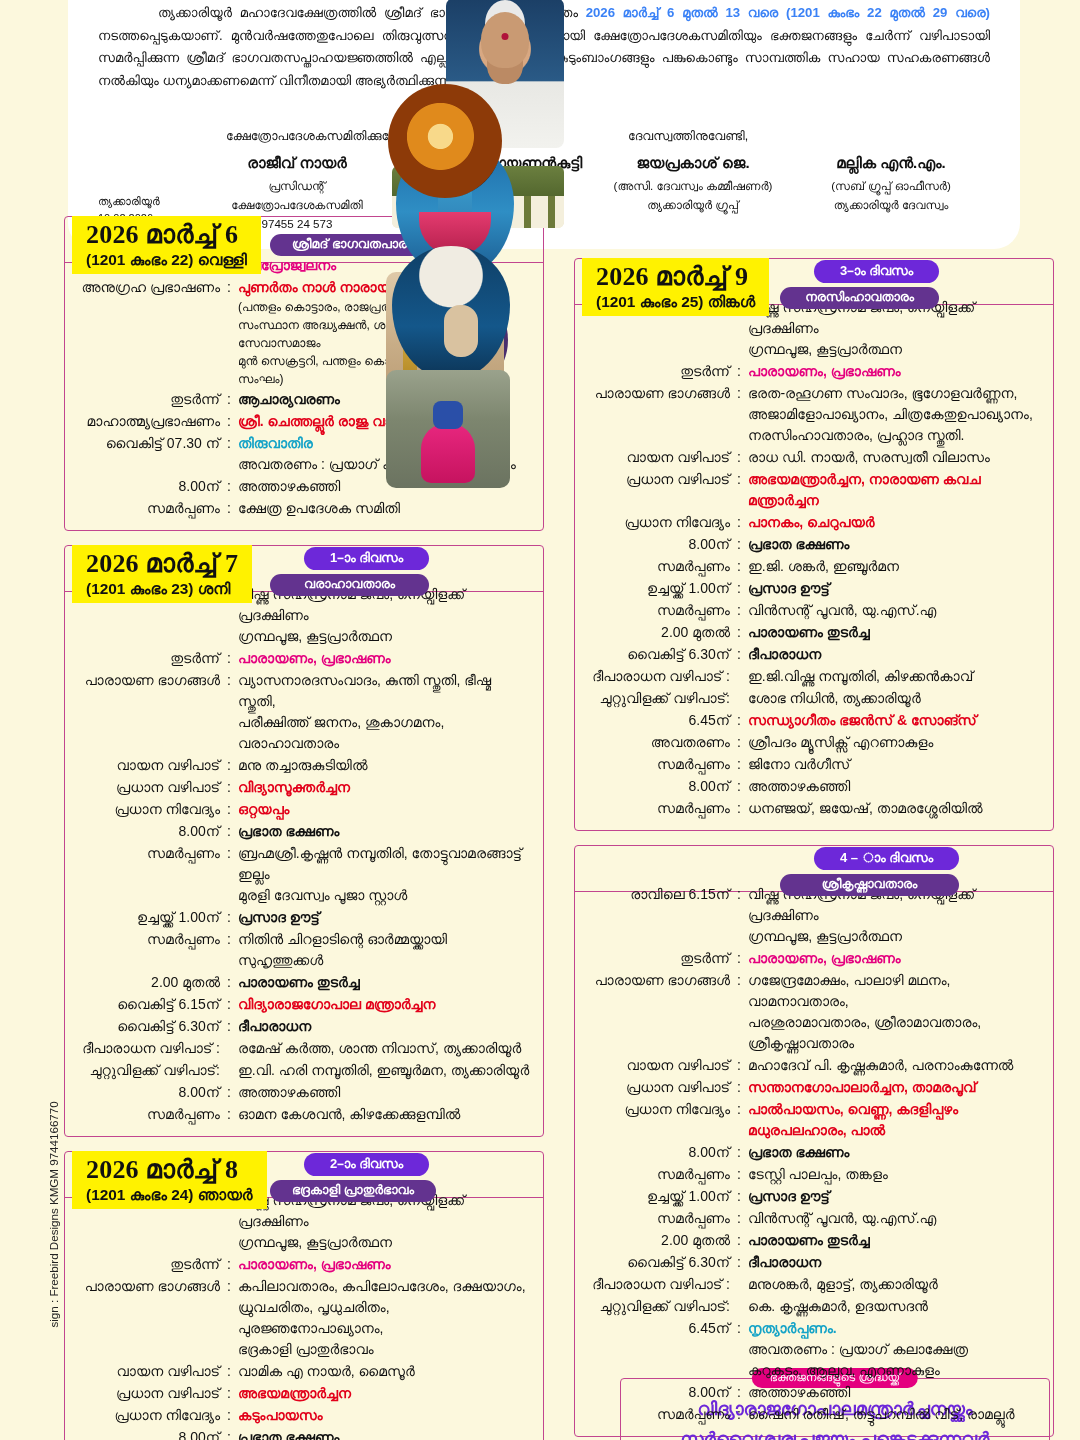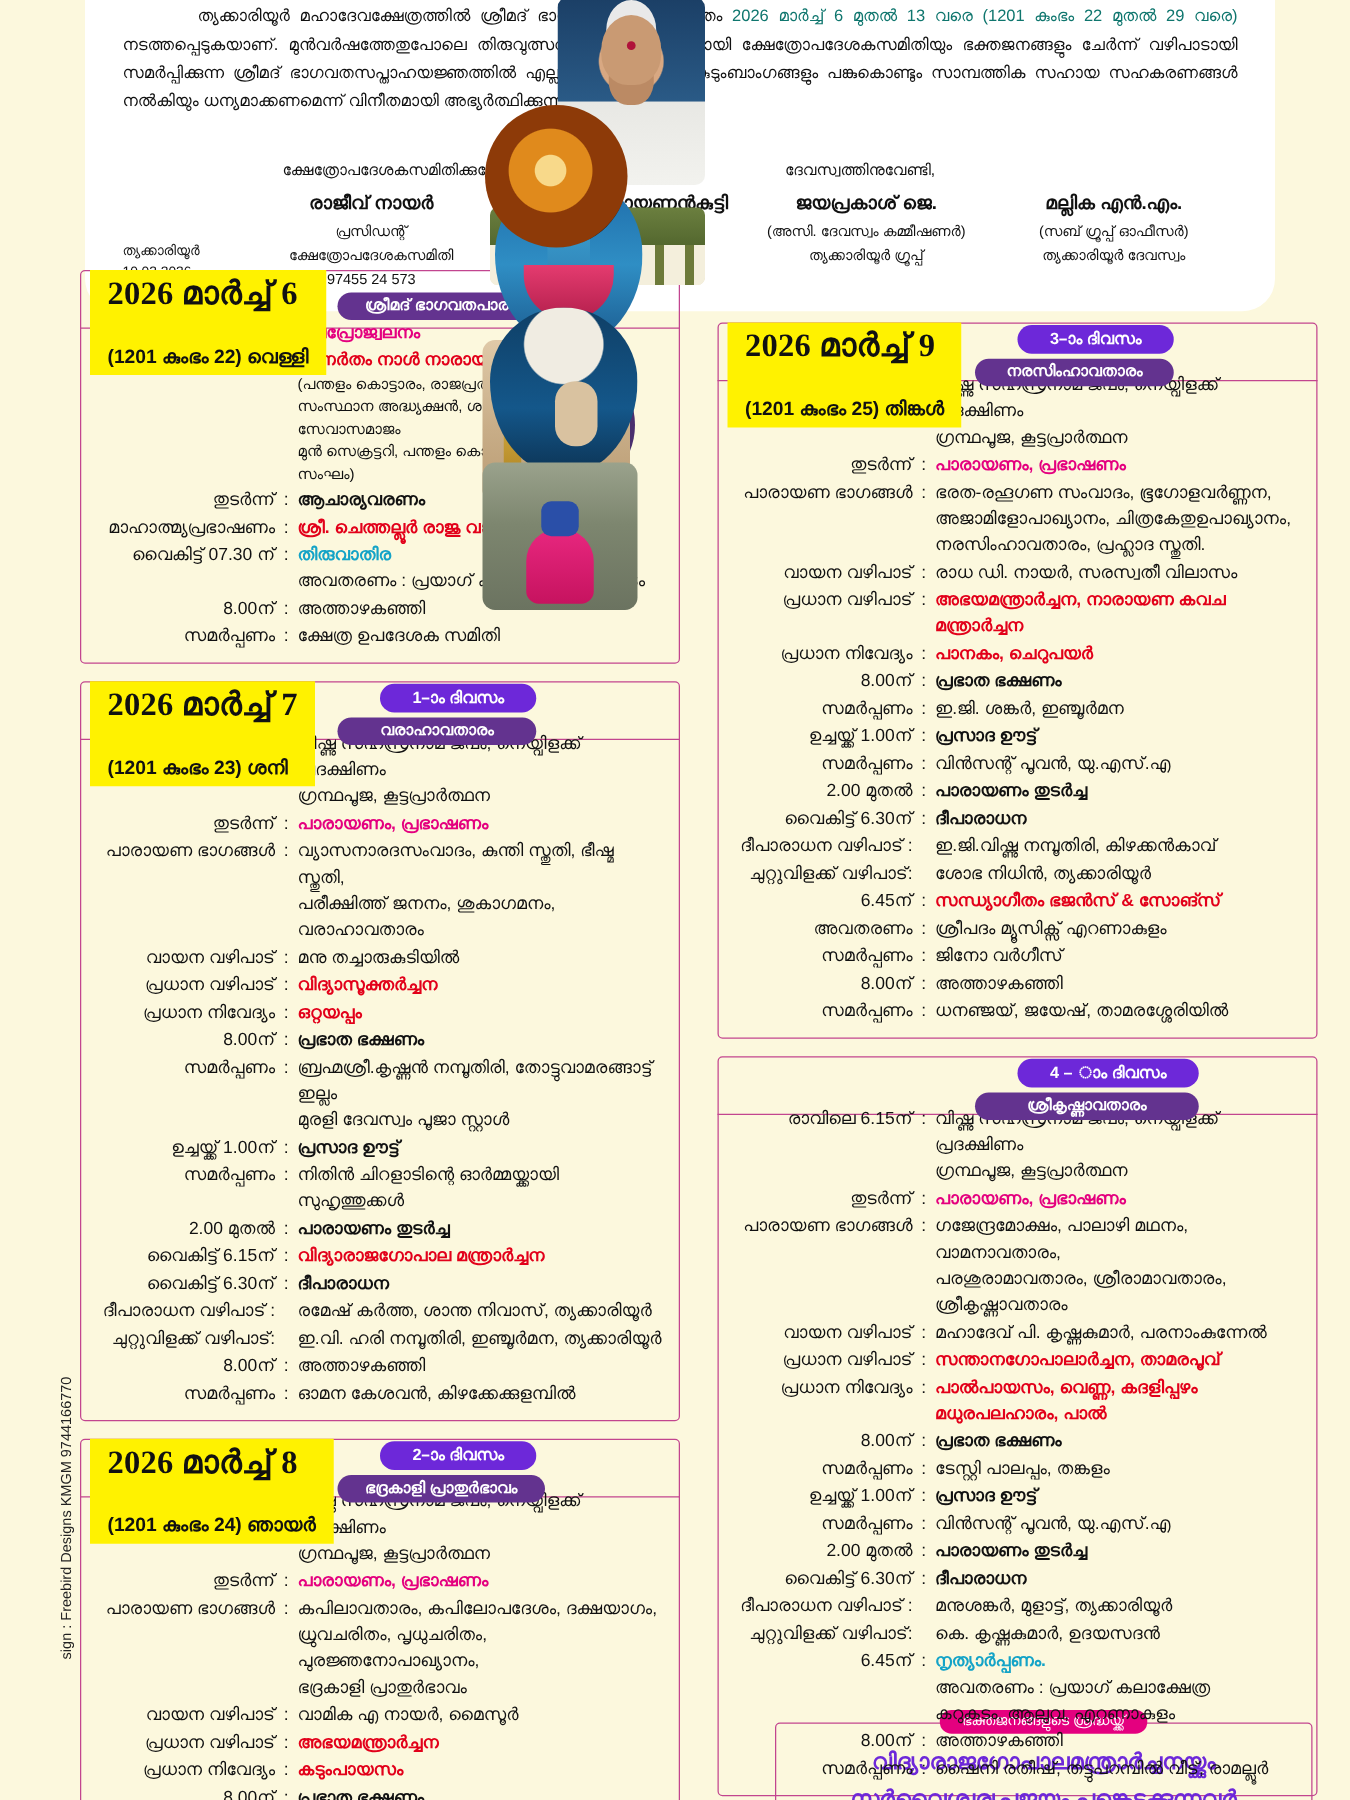--- a/index.html
+++ b/index.html
@@ -29,22 +29,22 @@
   }
 
   .intro-para {
     font-size: 13.2px;
     line-height: 1.72;
     text-align: justify;
     text-indent: 60px;
     color: #111;
   }
   .intro-para .hl {
-    color: #0f766e;
-    font-weight: normal;
+    color: #3b82f6;
+    font-weight: bold;
   }
 
   .enn-row {
     position: relative;
     height: 20px;
     margin-top: 14px;
   }
   .enn-center {
     position: absolute;
     left: 0; right: 0;
@@ -135,21 +135,20 @@
     font-weight: bold;
     color: #111;
     white-space: nowrap;
     letter-spacing: .2px;
   }
   .date-tag .d-sub {
     font-size: 15.4px;
     font-weight: bold;
     color: #111;
     white-space: nowrap;
-    margin-top: 26px;
   }
 
   
   .badges {
     position: absolute;
     left: 206px;
     top: 2px;
     z-index: 5;
   }
   .badge-pink {

